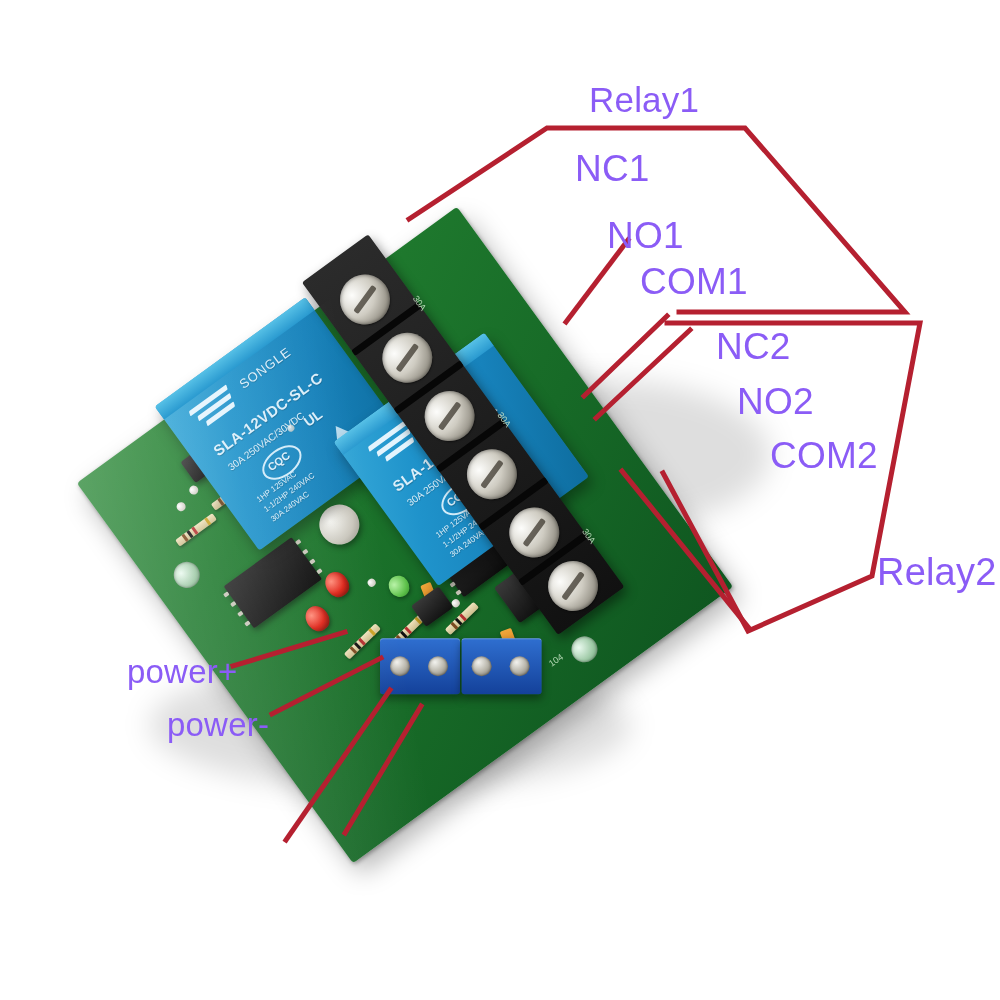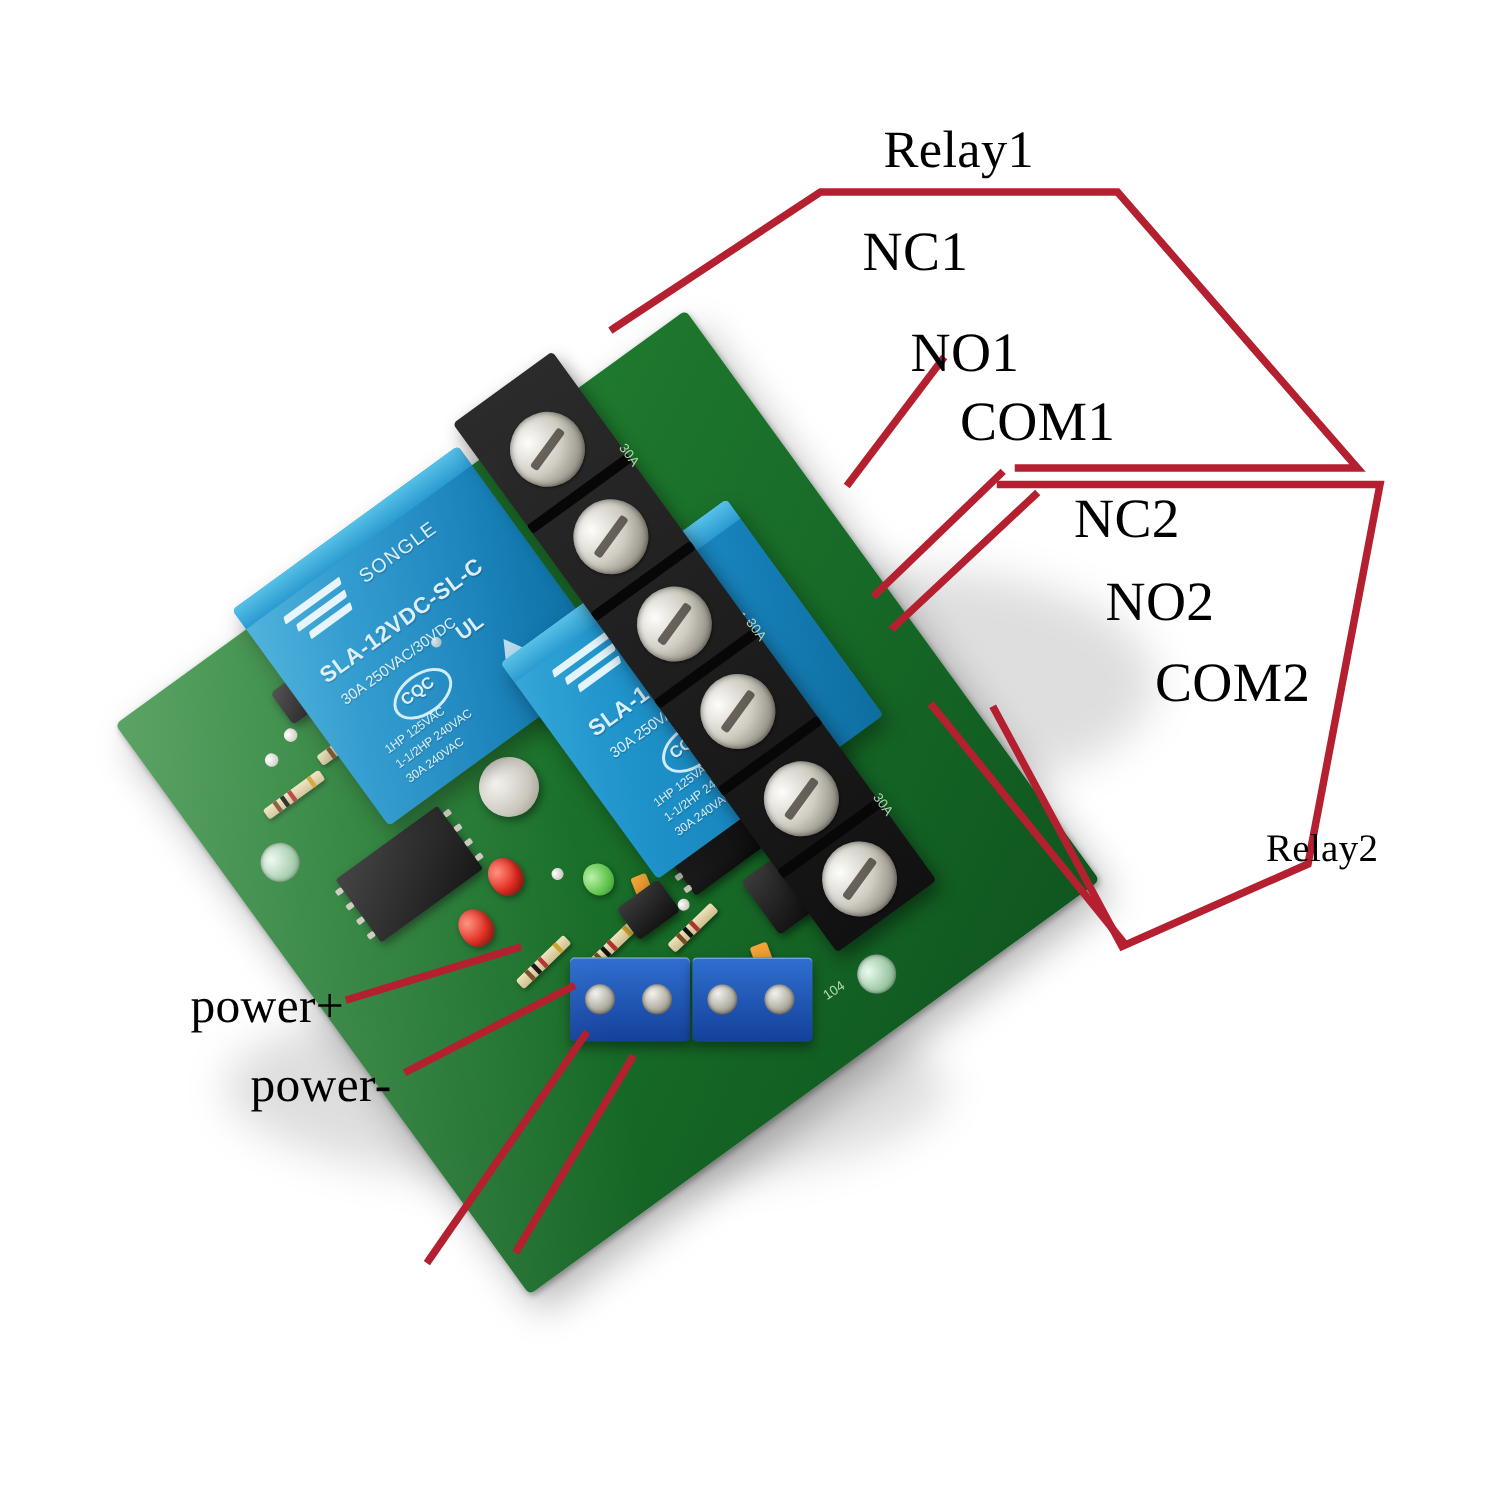--- a/index.html
+++ b/index.html
@@ -1,21 +1,21 @@
 <!DOCTYPE html>
 <html><head>
 <meta charset="utf-8">
 <style>
   html,body{margin:0;padding:0;background:#ffffff;}
   body{width:1000px;height:1000px;overflow:hidden;
        font-family:"Liberation Sans",sans-serif;}
   #stage{position:relative;width:1000px;height:1000px;background:#fff;}
 
   
-  .lbl{position:absolute;color:#000000;font-family:Liberation Serif, serif;
+  .lbl{position:absolute;color:#8b5cf6;font-family:Liberation Sans, sans-serif;
        font-weight:400;white-space:nowrap;letter-spacing:.2px;line-height:1;}
 
   
   #ann{position:absolute;left:0;top:0;width:1000px;height:1000px;}
 
   
   #photo{position:absolute;left:110px;top:230px;width:780px;height:660px;}
 
   .board{position:absolute;left:60px;top:70px;width:470px;height:470px;
          transform:rotate(-36deg);transform-origin:50% 50%;
@@ -263,21 +263,21 @@
       <path d="M622,471 L748,627"></path>
 
       <path d="M233,666 L345,632"></path>
       <path d="M272,714 L381,658"></path>
       <path d="M286,840 L390,690"></path>
       <path d="M345,833 L421,706"></path>
     </g>
   </svg>
 
   <div class="lbl" style="left:589px;top:82px;font-size:35px;">Relay1</div>
-  <div class="lbl" style="left:844px;top:553px;font-size:26px;">Relay2</div>
+  <div class="lbl" style="left:877px;top:553px;font-size:38px;">Relay2</div>
 
   <div class="lbl" style="left:575px;top:150px;font-size:37px;">NC1</div>
   <div class="lbl" style="left:607px;top:217px;font-size:37px;">NO1</div>
   <div class="lbl" style="left:640px;top:263px;font-size:37px;">COM1</div>
   <div class="lbl" style="left:716px;top:328px;font-size:37px;">NC2</div>
   <div class="lbl" style="left:737px;top:383px;font-size:37px;">NO2</div>
   <div class="lbl" style="left:770px;top:437px;font-size:37px;">COM2</div>
 
   <div class="lbl" style="left:127px;top:655px;font-size:33px;">power+</div>
   <div class="lbl" style="left:167px;top:708px;font-size:33px;">power-</div>

